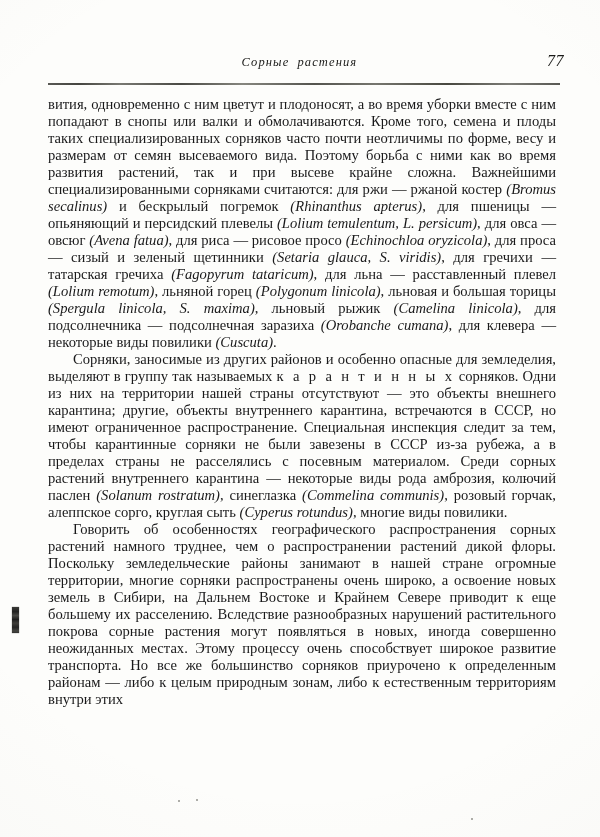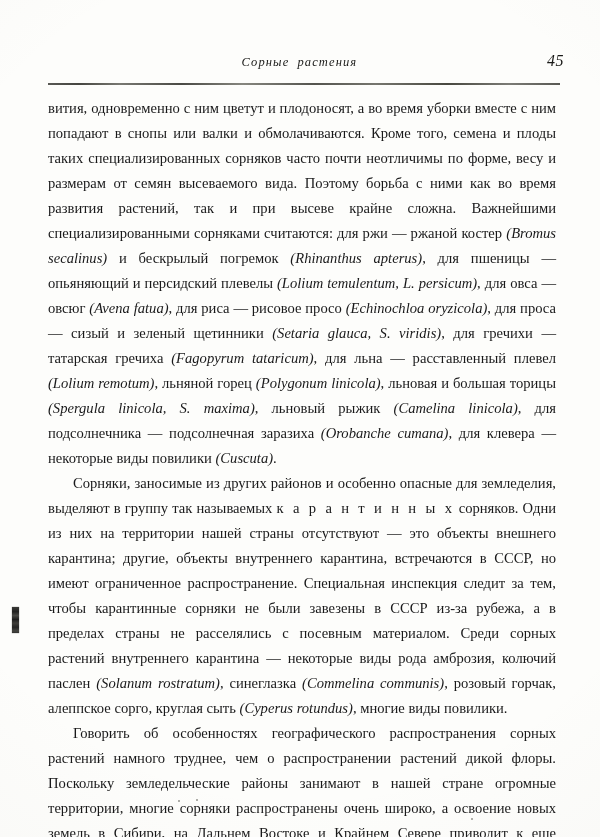--- a/index.html
+++ b/index.html
@@ -71,21 +71,21 @@
   
   .textblock {
     position: absolute;
     left: 48px;
     top: 96px;
     width: 508px;
   }
   p.body {
     margin: 0;
     font-size: 14.6px;
-    line-height: 25px;
+    line-height: 17px;
     text-align: justify;
     text-align-last: left;
     text-indent: 0;
     color: #19191a;
     -webkit-font-smoothing: none;
   }
   p.body.indent {
     text-indent: 25px;
   }
   p.body i,
@@ -118,21 +118,21 @@
 </style>
 </head>
 <body>
 
 <div class="page">
 
   <div class="paper-tone"></div>
 
   <div class="running-head">
     <div class="rh-title">Сорные  растения</div>
-    <div class="rh-folio">45</div>
+    <div class="rh-folio">77</div>
   </div>
   <div class="head-rule"></div>
 
   <div class="margin-mark"></div>
   <div class="margin-fleck" style="left:178px; top:800px; width:2px; height:2px;"></div>
   <div class="margin-fleck" style="left:196px; top:799px; width:2px; height:2px;"></div>
   <div class="margin-fleck" style="left:471px; top:818px; width:2px; height:2px;"></div>
 
   <div class="textblock">
     <p class="body"><span>вития, одновременно с ним цветут и плодоносят, а во время уборки вместе с ним попадают в снопы или валки и обмолачиваются. Кроме того, семена и плоды таких специализированных сорняков часто почти неотличимы по форме, весу и размерам от семян высеваемого вида. Поэтому борьба с ними как во время развития растений, так и при высеве крайне сложна. Важнейшими специализированными сорняками считаются: для ржи — ржаной костер </span><i>(Bromus secalinus)</i><span> и бескрылый погремок </span><i>(Rhinanthus apterus)</i><span>, для пшеницы — опьяняющий и персидский плевелы </span><i>(Lolium temulentum, L. persicum)</i><span>, для овса — овсюг </span><i>(Avena fatua)</i><span>, для риса — рисовое просо </span><i>(Echinochloa oryzicola)</i><span>, для проса — сизый и зеленый щетинники </span><i>(Setaria glauca, S. viridis)</i><span>, для гречихи — татарская гречиха </span><i>(Fagopyrum tataricum)</i><span>, для льна — расставленный плевел </span><i>(Lolium remotum)</i><span>, льняной горец </span><i>(Polygonum linicola)</i><span>, льновая и большая торицы </span><i>(Spergula linicola, S. maxima)</i><span>, льновый рыжик </span><i>(Camelina linicola)</i><span>, для подсолнечника — подсолнечная заразиха </span><i>(Orobanche cumana)</i><span>, для клевера — некоторые виды повилики </span><i>(Cuscuta)</i><span>.</span></p>

